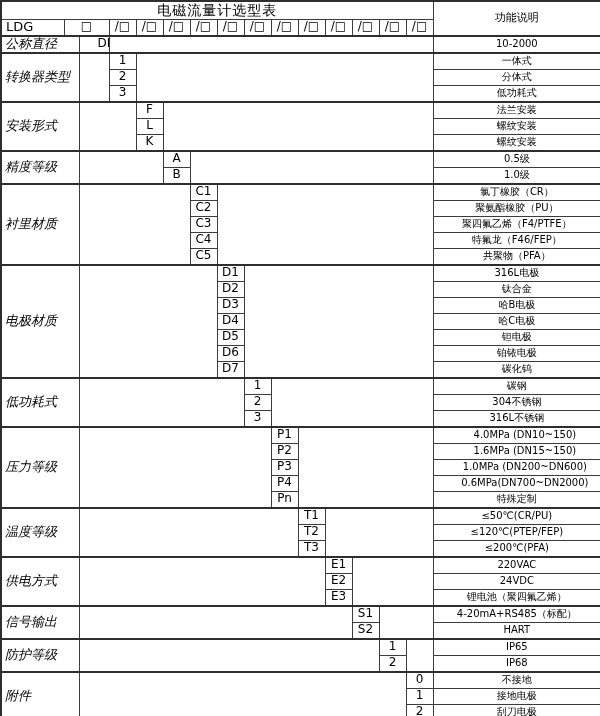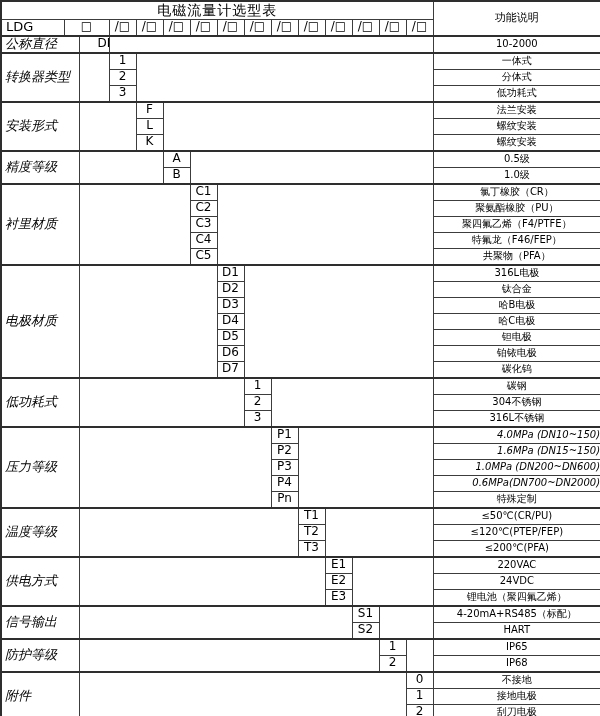--- a/index.html
+++ b/index.html
@@ -23,21 +23,21 @@
     height:15px;
   }
   tr.sec td{border-top:2px solid #2e2e2e;}
   td.title{font-size:14px;letter-spacing:1px;}
   td.funch{font-size:11px;}
   td.label{text-align:left;padding-left:3px;font-size:13px;font-style:italic;}
   td.model{text-align:left;padding-left:4px;font-size:13px;}
   td.dncode{text-align:center;padding-left:18px;font-size:12px;}
   td.code{font-size:12px;}
   td.desc{font-size:10px;}
-  td.desc.left{text-align:right;padding-left:16px;font-style:italic;}
+  td.desc.left{text-align:center;padding-left:16px;}
   td.spacer{border-color:#3c3c3c;}
   tr.r-title{height:18px;}
 </style>
 </head>
 <body>
 
 <table class="sel">
   <colgroup>
     <col style="width:63px">
       <col style="width:15px">

